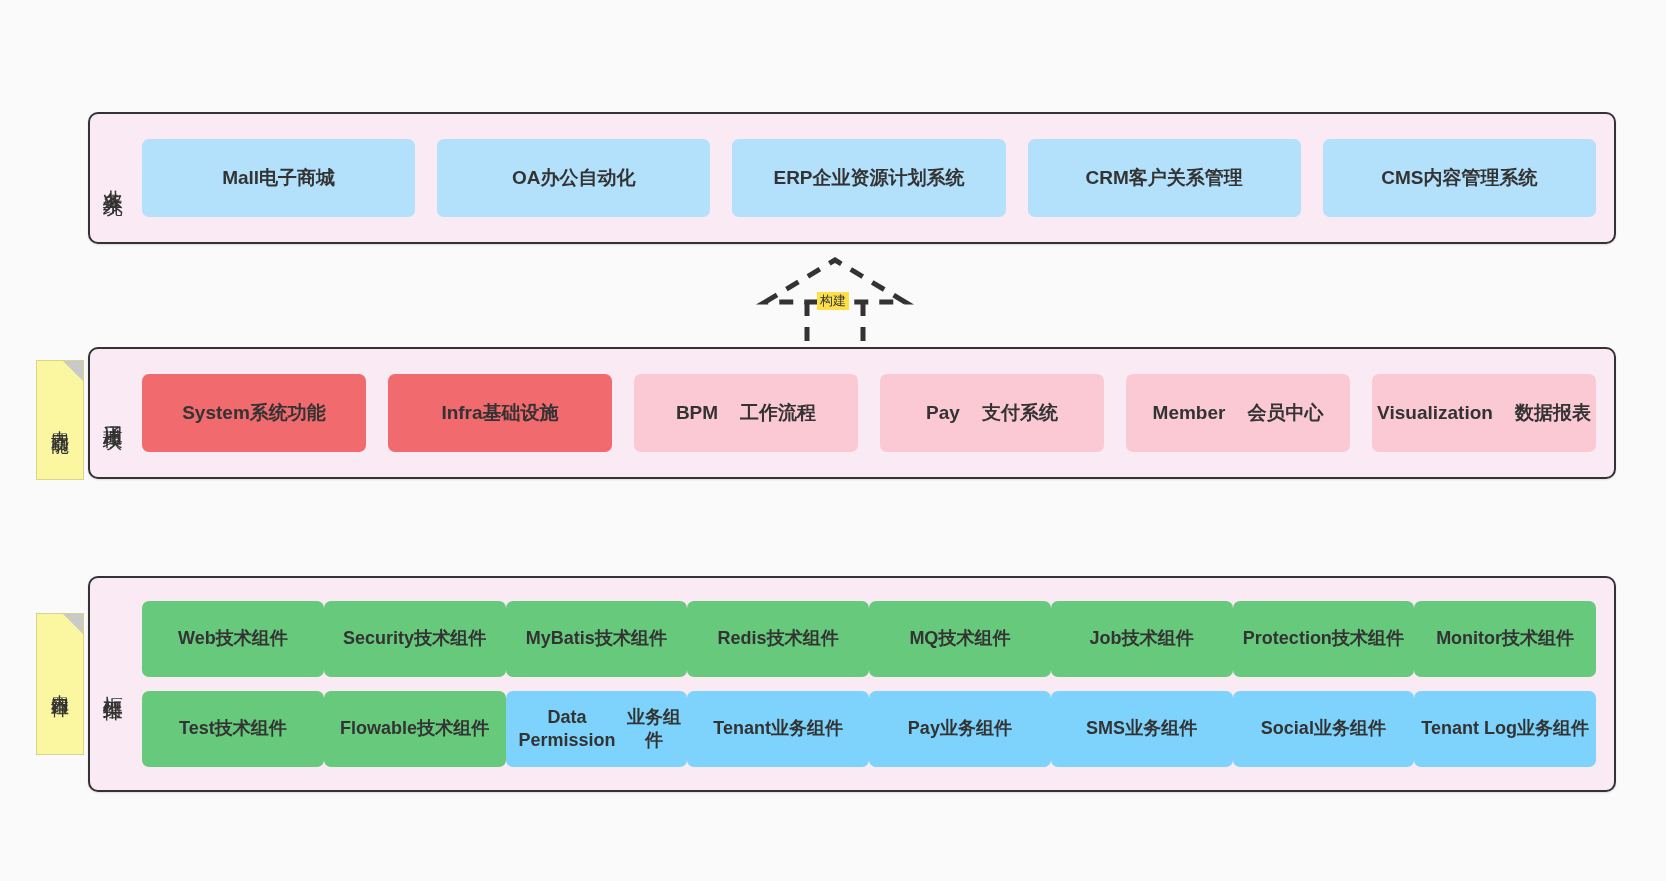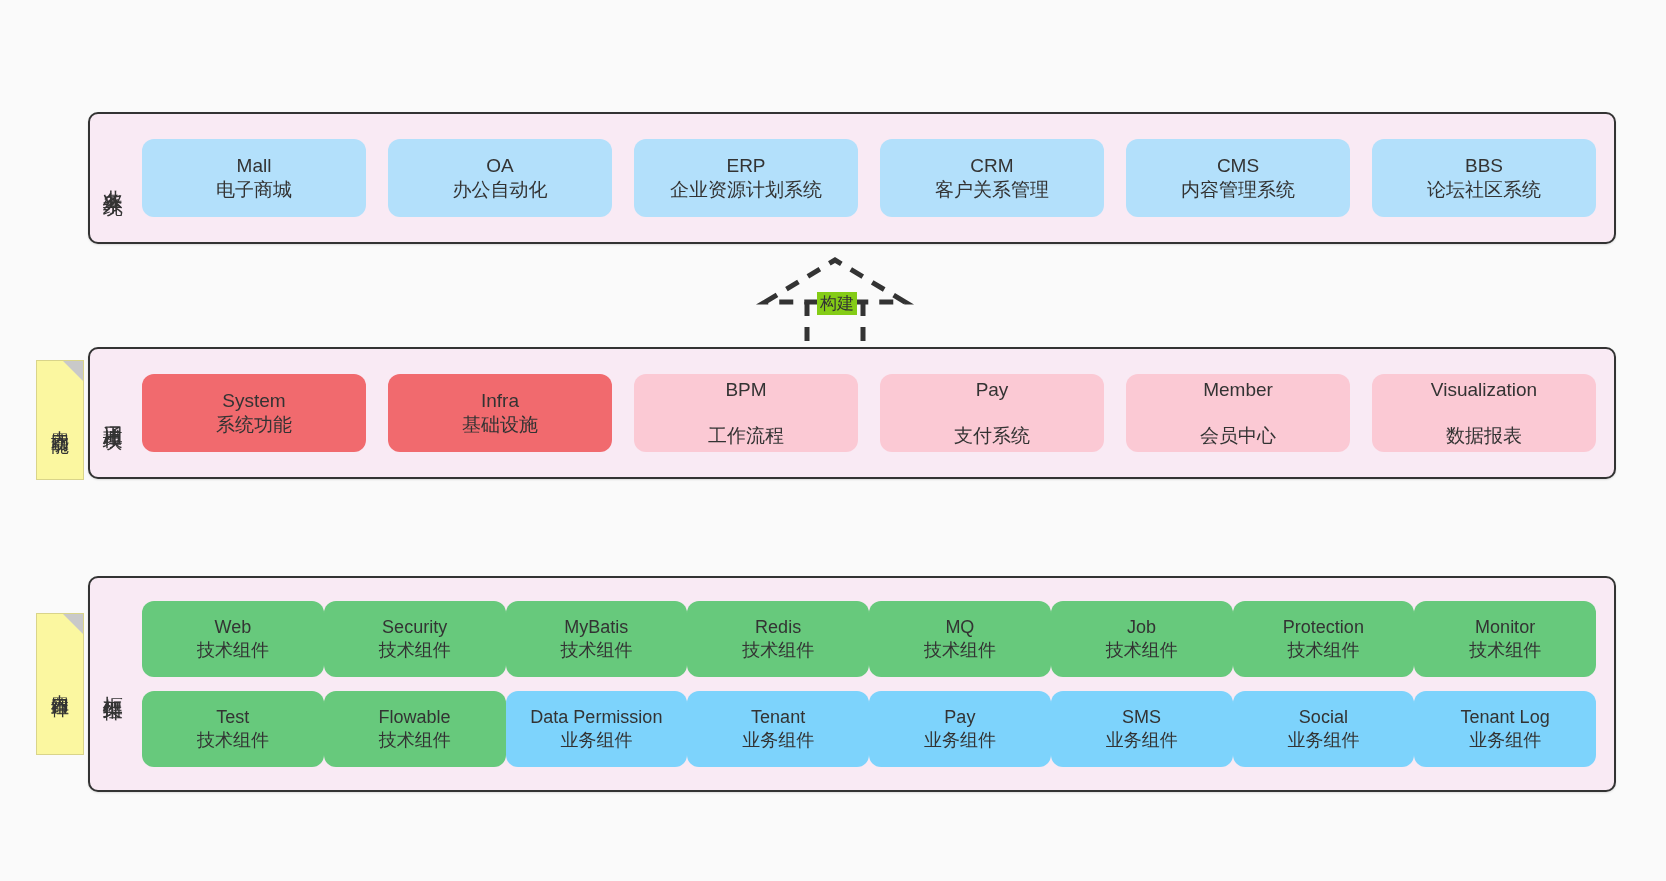--- a/index.html
+++ b/index.html
@@ -47,31 +47,32 @@
     padding:14px 16px 14px 8px;
     box-sizing:border-box;
   }
   .row{
     display:flex;
     gap:22px;
     align-items:stretch;
   }
   .card{
     flex:1 1 0;
-    border-radius:12px;
-    display:flex;
-    flex-direction:column;
+    border-radius:7px;
+    display:flex;
+    flex-direction:row;
     align-items:center;
     justify-content:center;
     text-align:center;
     font-size:19px;
     line-height:1.28;
     color:#333;
     padding:6px 4px;
     box-sizing:border-box;
+    font-weight:bold;
   }
   .card .en{display:block;}
   .card .cn{display:block;}
 
   
   .c-blue   {background:#b3e0fb;}
   .c-red    {background:#f16a6e;}
   .c-pink   {background:#fbc9d4;gap:22px;}
   .c-green  {background:#67c97c;}
   .c-lgreen {background:#7dd3fc;}
@@ -117,23 +118,23 @@
     border-color:transparent #c9c9c9 transparent transparent;
   }
   #note-common{left:36px;top:360px;height:120px;}
   #note-framework{left:36px;top:613px;height:142px;}
 
   
   .connector{position:absolute;}
   .connector svg{display:block;overflow:visible;}
   .conn-label{
     position:absolute;
-    font-size:17px;
-    color:#333;
-    background:#84cc16;
+    font-size:13px;
+    color:#333;
+    background:#fde047;
     padding:0 3px;
     white-space:nowrap;
   }
   #conn-build{left:755px;top:254px;width:160px;height:92px;}
   #conn-build .conn-label{left:62px;top:38px;}
   #conn-impl{left:768px;top:487px;width:160px;height:82px;}
   #conn-impl .conn-label{left:56px;top:34px;}
 </style>
 </head>
 <body>
@@ -157,24 +158,20 @@
           <span class="cn">企业资源计划系统</span>
         </div>
         <div class="card c-blue">
           <span class="en">CRM</span>
           <span class="cn">客户关系管理</span>
         </div>
         <div class="card c-blue">
           <span class="en">CMS</span>
           <span class="cn">内容管理系统</span>
         </div>
-        <div class="card c-blue">
-          <span class="en">BBS</span>
-          <span class="cn">论坛社区系统</span>
-        </div>
       </div>
     </div>
   </div>
 
   <div class="connector" id="conn-build">
     <svg width="160" height="92" viewBox="0 0 160 92">
       <path d="M10 48 L80 6 L150 48 Z" fill="none" stroke="#333" stroke-width="5" stroke-dasharray="14,11" stroke-linecap="butt" stroke-linejoin="miter"></path>
       <path d="M52 48 L52 92" fill="none" stroke="#333" stroke-width="5" stroke-dasharray="14,11"></path>
       <path d="M108 48 L108 92" fill="none" stroke="#333" stroke-width="5" stroke-dasharray="14,11"></path>
     </svg>

